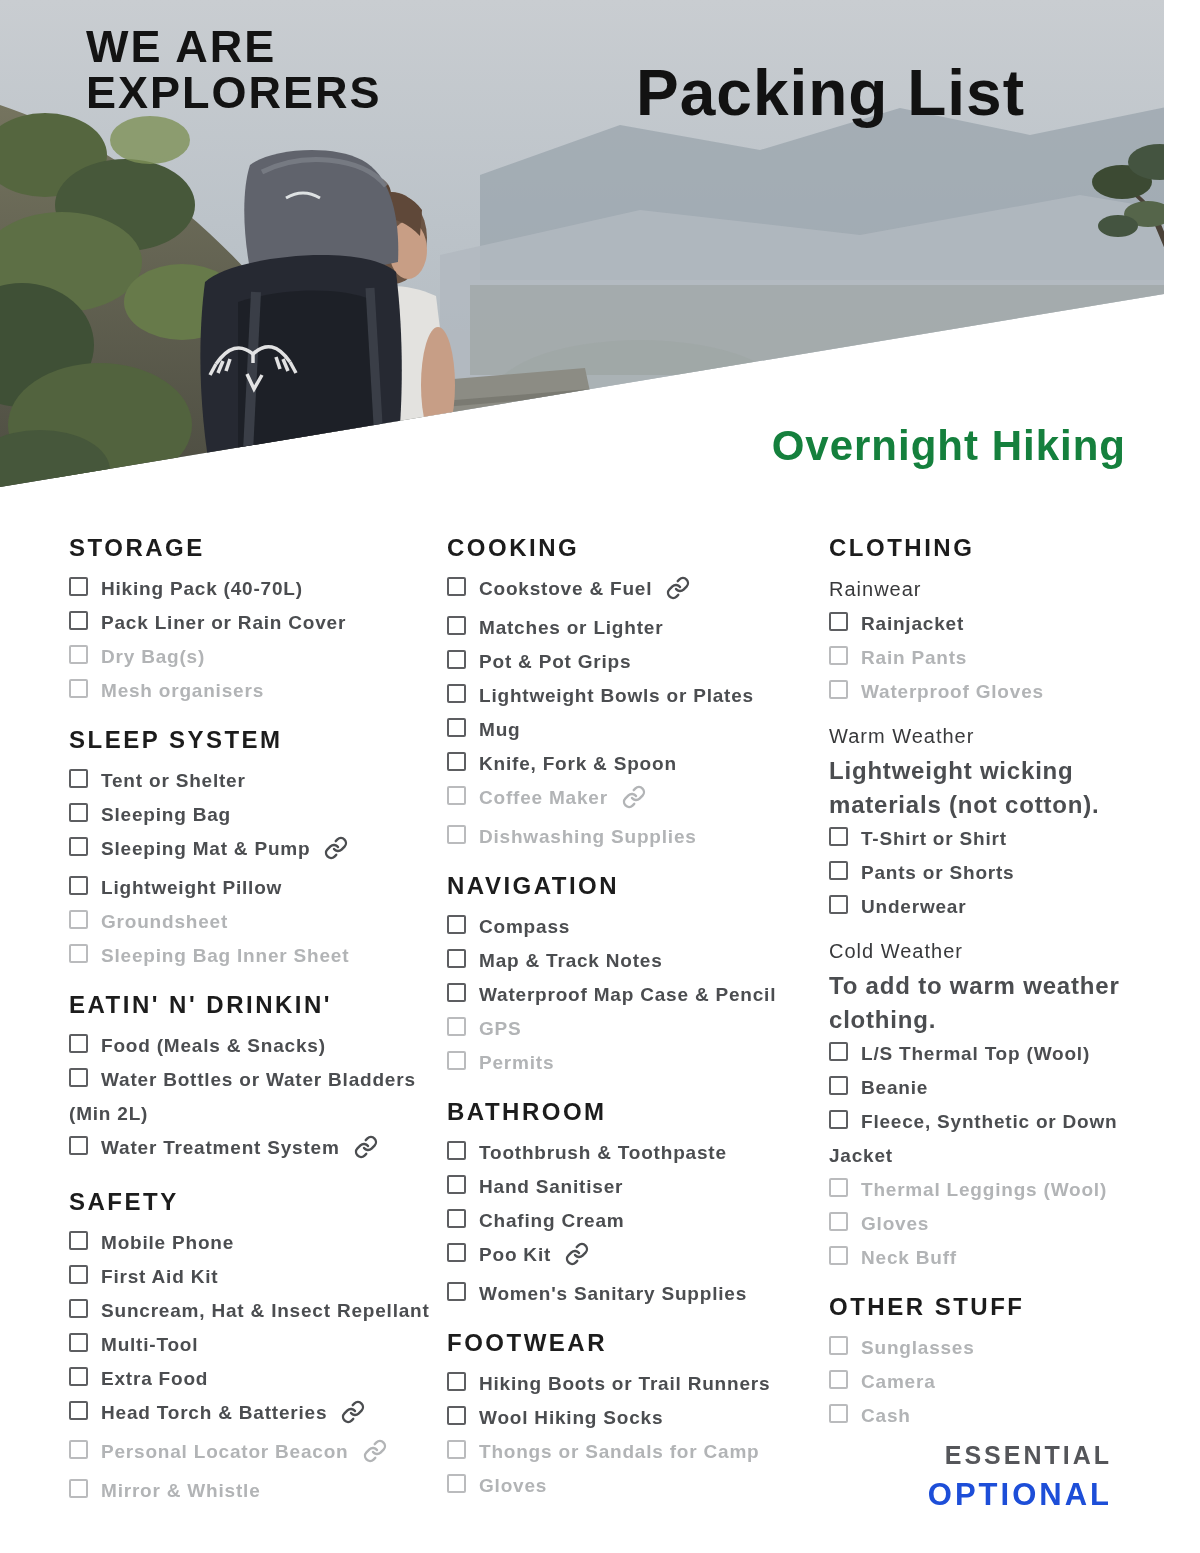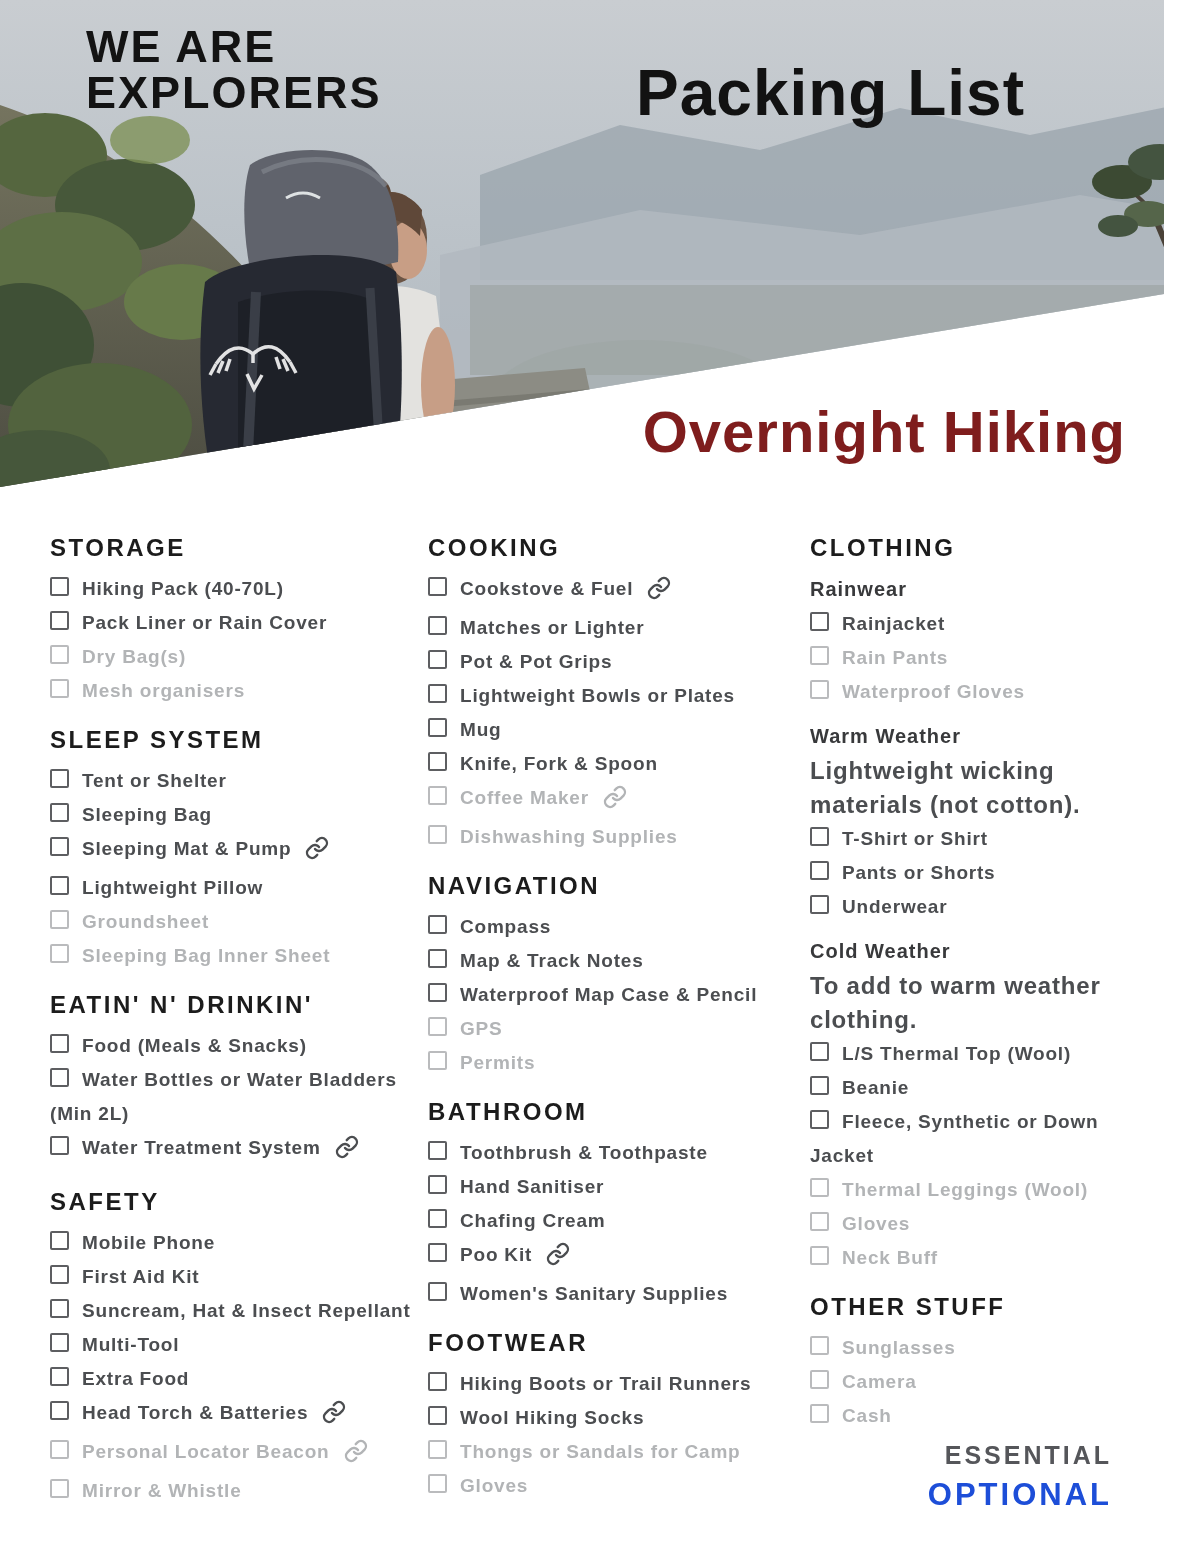--- a/index.html
+++ b/index.html
@@ -8,34 +8,34 @@
 
   
   .hero{position:absolute;top:0;left:0;width:1200px;height:492px;
         clip-path:polygon(0 0,100% 0,100% 288px,0 487px);}
   .hero svg{display:block;width:100%;height:100%;}
 
   .logo{position:absolute;left:86px;top:24px;color:#131313;font-weight:bold;
         font-size:45px;line-height:1.02;letter-spacing:2px;}
   .title-packing{position:absolute;left:636px;top:56px;font-size:64px;font-weight:bold;
         color:#121212;letter-spacing:1px;}
-  .title-sub{position:absolute;right:38px;top:398px;font-size:58px;font-weight:bold;
-        color:#7f1d1d;letter-spacing:1px;}
+  .title-sub{position:absolute;right:38px;top:422px;font-size:42px;font-weight:bold;
+        color:#15803d;letter-spacing:1px;}
 
   
-  .lists{position:absolute;top:522px;left:50px;width:1115px;display:flex;}
+  .lists{position:absolute;top:522px;left:69px;width:1115px;display:flex;}
   .col{box-sizing:border-box;}
   .col0{width:378px;}
   .col1{width:382px;}
   .col2{width:355px;}
 
   .section-heading{font-size:24px;font-weight:bold;color:var(--heading,#1c1c1c);
         letter-spacing:2.5px;margin:18px 0 10px;}
   .col .section-heading:first-child{margin-top:12px;}
-  .subheading{font-size:20px;font-weight:bold;color:#38393b;letter-spacing:1px;margin:16px 0 6px;}
+  .subheading{font-size:20px;font-weight:normal;color:#38393b;letter-spacing:1px;margin:16px 0 6px;}
   .note{font-size:24px;font-weight:bold;color:var(--essential,#4b4d50);
         letter-spacing:0.8px;line-height:34px;margin:0;}
 
   .item{font-size:19px;font-weight:bold;letter-spacing:0.8px;line-height:34px;
         color:var(--essential,#4b4d50);margin:0;}
   .item.optional{color:var(--optional,#b2b4b6);}
   .checkbox{display:inline-block;width:15px;height:15px;border:2px solid currentColor;
         border-radius:2px;margin-right:13px;vertical-align:-1px;opacity:.9;}
   .link{display:inline-block;margin-left:14px;vertical-align:-5px;}
   .link svg{width:24px;height:24px;display:inline-block;}

